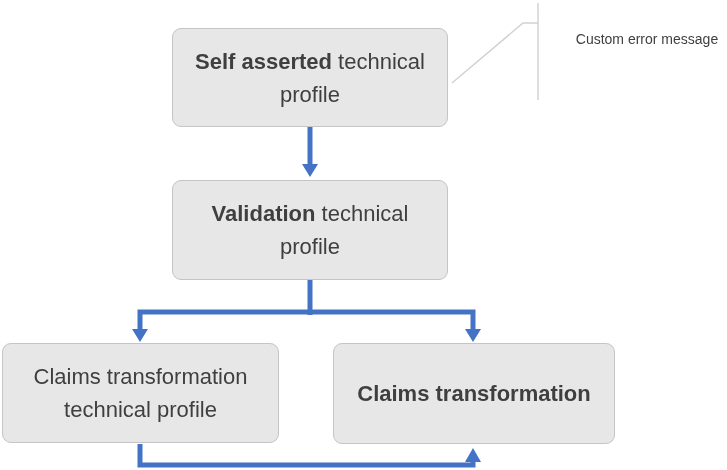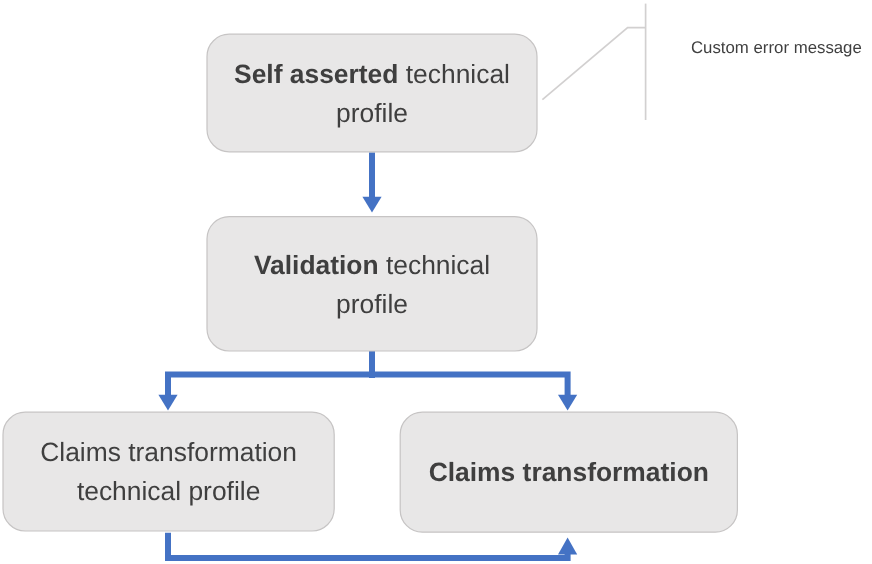--- a/index.html
+++ b/index.html
@@ -33,21 +33,21 @@
   }
   .node {
     position: absolute;
     display: flex;
     align-items: center;
     justify-content: center;
     text-align: center;
     box-sizing: border-box;
     background: var(--box-fill);
     border: 1px solid var(--box-border);
-    border-radius: 19px;
+    border-radius: 9px;
     color: var(--text-color);
     font-size: 22px;
     line-height: 33px;
     padding: 4px 10px;
   }
   .node b { font-weight: bold; }
   .callout-label {
     position: absolute;
     left: 561px;
     top: 22px;
@@ -78,21 +78,21 @@
     <path class="connector" d="M140 444 L140 465 L473 465 L473 461"></path>
     <polygon class="arrowhead" points="465,462 481,462 473,448"></polygon>
   </svg>
 
   <div class="node" style="left:172px; top:28px; width:276px; height:99px;">
     <div>
       <b>Self asserted</b><span> technical profile</span>
     </div>
   </div>
 
-  <div class="node" style="left:172px; top:180px; width:276px; height:113px;">
+  <div class="node" style="left:172px; top:180px; width:276px; height:100px;">
     <div>
       <b>Validation</b><span> technical profile</span>
     </div>
   </div>
 
   <div class="node" style="left:2px; top:343px; width:277px; height:100px;align-items:center;">
     <div>
       <b></b><span>Claims transformation technical profile</span>
     </div>
   </div>

